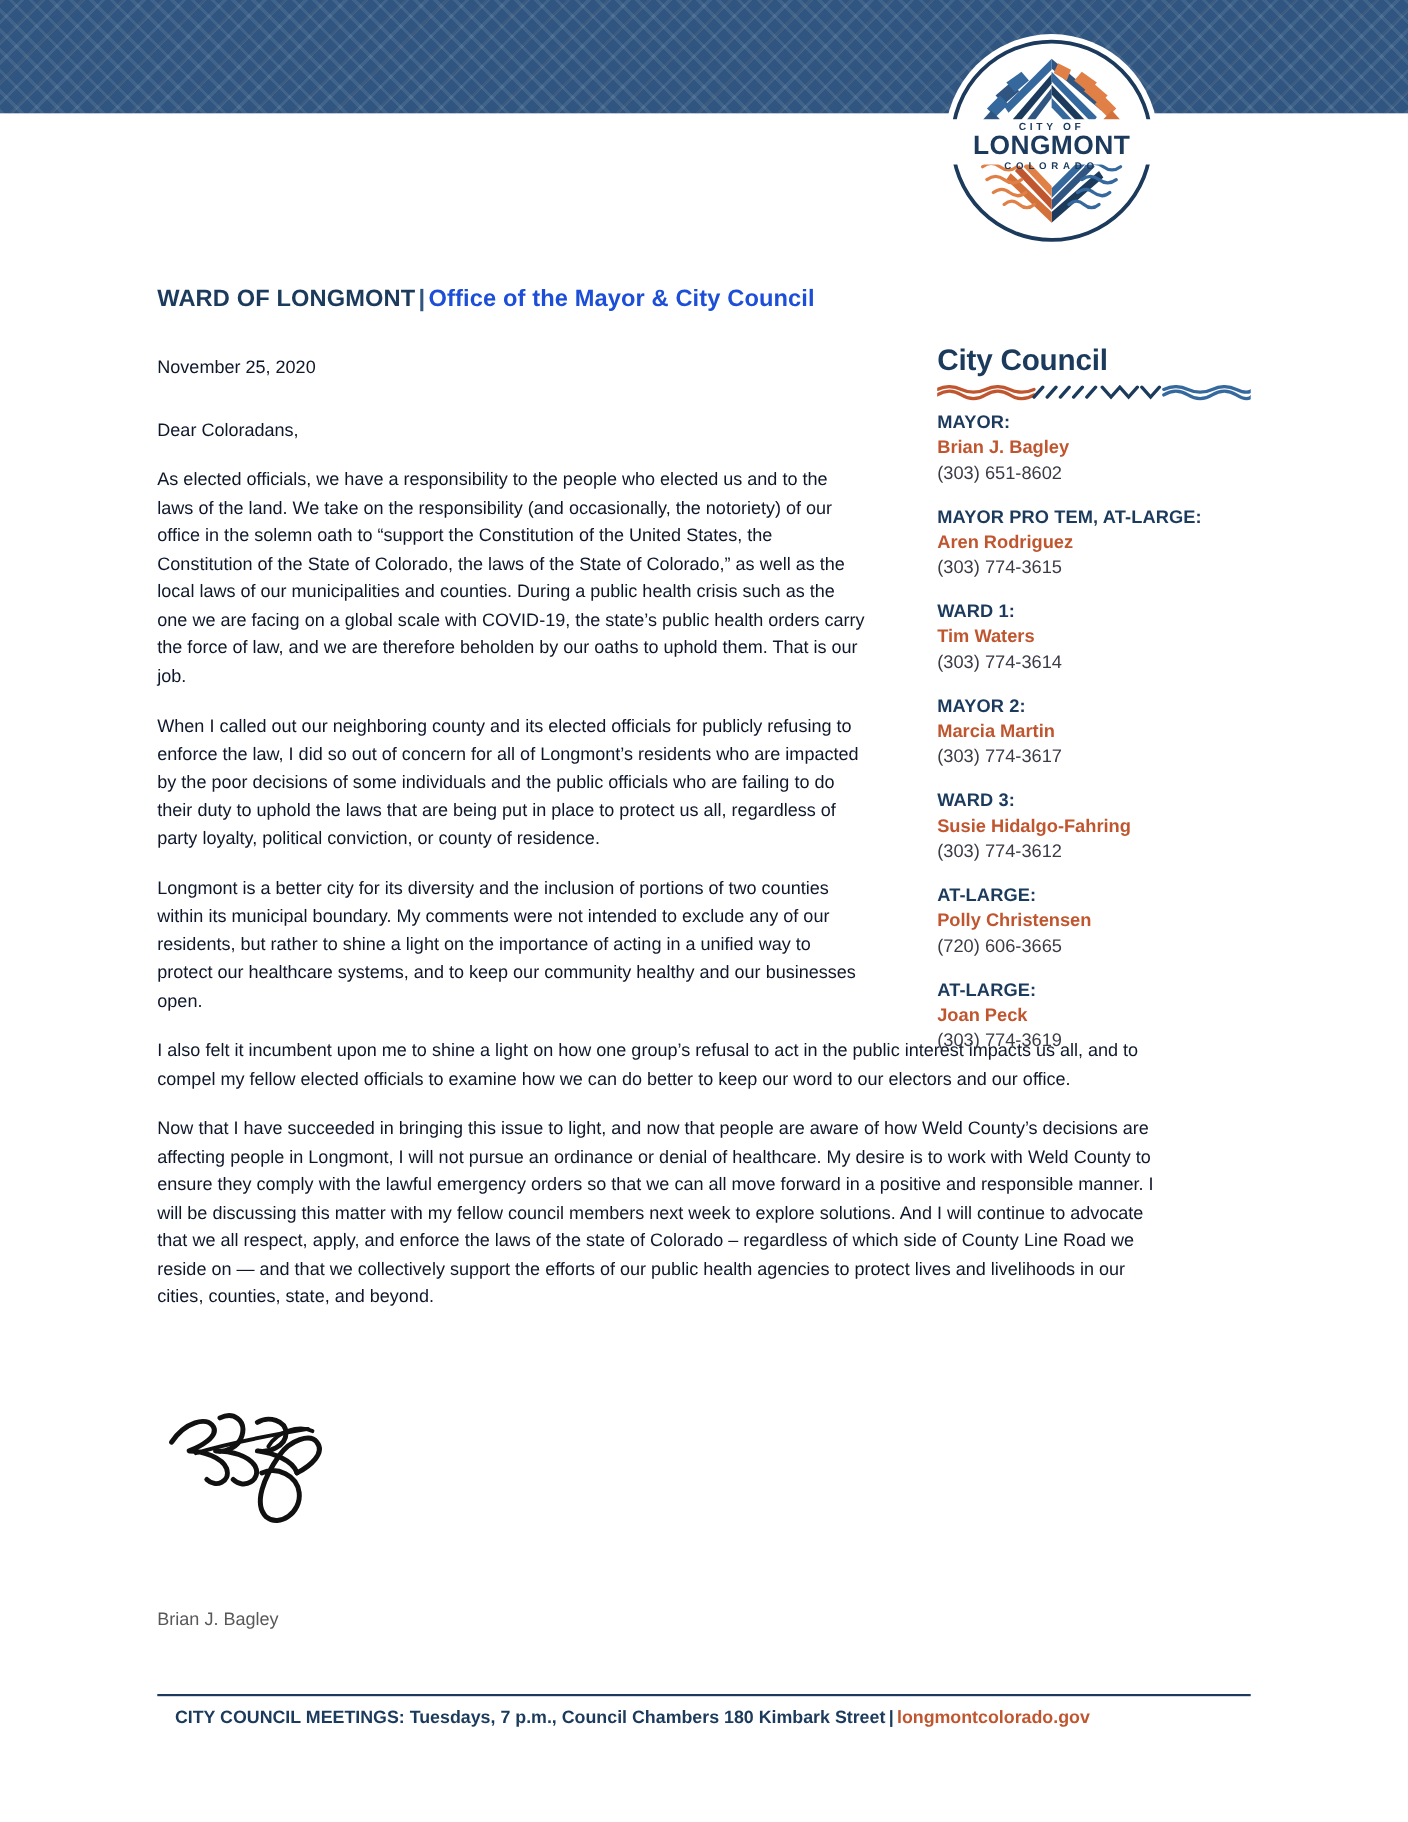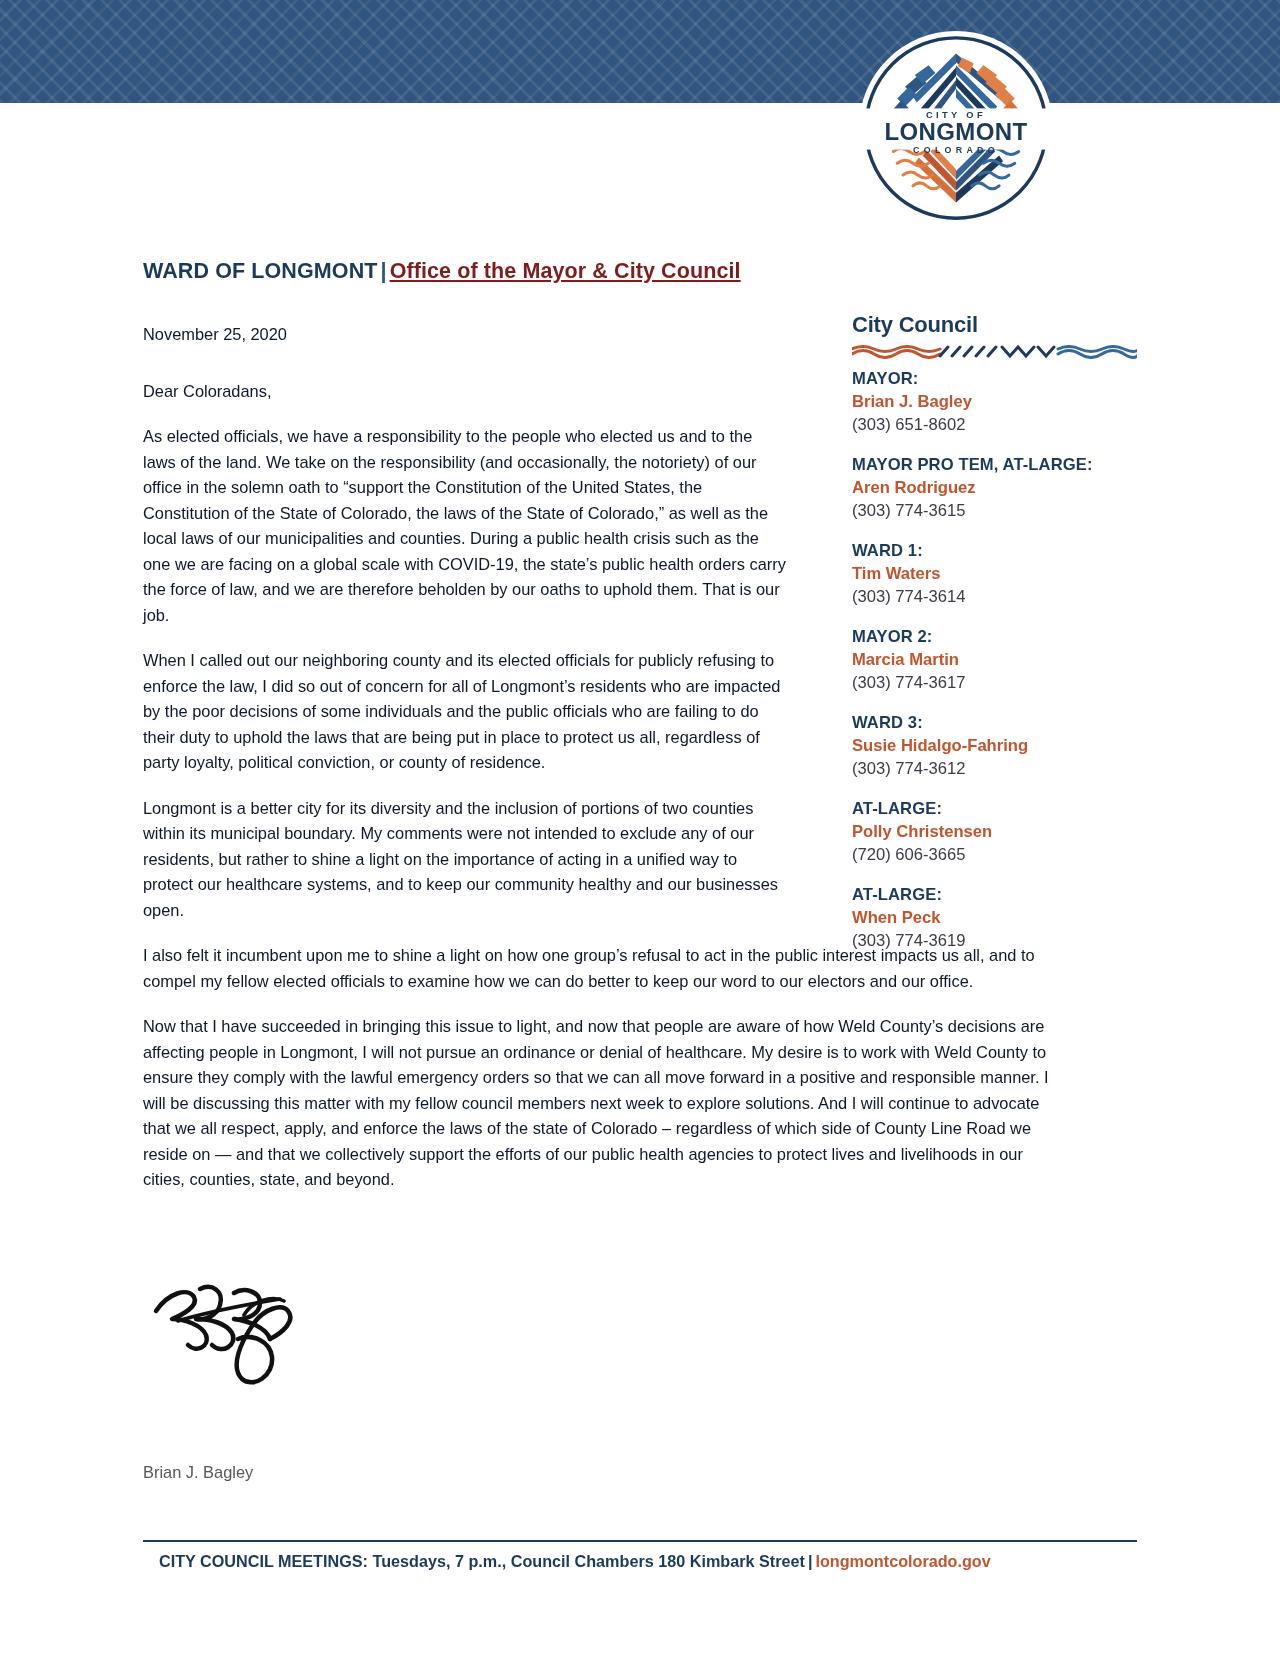--- a/index.html
+++ b/index.html
@@ -66,22 +66,21 @@
     font-weight: bold;
     color: #1b3a5c;
   }
   .doc-title .t-sep {
     font-weight: bold;
     color: #2f5580;
     padding: 0 3px;
   }
   .doc-title .t-light {
     font-weight: bold;
-    color: #7f1d1d;
-    text-decoration: underline;
+    color: #1d4ed8;
   }
 
   
   .letter {
     position: absolute;
     top: 322px;
     left: 143px;
     width: 925px;
     color: #0f172a;
     font-size: 16.4px;
@@ -117,21 +116,21 @@
   }
 
   
   .sidebar {
     position: absolute;
     top: 312px;
     left: 852px;
     width: 290px;
   }
   .sidebar-title {
-    font-size: 22px;
+    font-size: 27px;
     font-weight: bold;
     color: #1b3a5c;
     letter-spacing: -0.2px;
     margin: 0 0 7px 0;
   }
   .sidebar-rule {
     width: 285px;
     height: 14px;
     margin: 0 0 8px 0;
     display: block;
@@ -316,21 +315,21 @@
   </div>
 
   <div class="council-group">
     <div class="council-role">AT-LARGE:</div>
     <div class="council-name">Polly Christensen</div>
     <div class="council-phone">(720) 606-3665</div>
   </div>
 
   <div class="council-group">
     <div class="council-role">AT-LARGE:</div>
-    <div class="council-name">When Peck</div>
+    <div class="council-name">Joan Peck</div>
     <div class="council-phone">(303) 774-3619</div>
   </div>
 </div>
 
 <div class="footer-rule"></div>
 <div class="footer-text">
   <span>CITY COUNCIL MEETINGS: Tuesdays, 7 p.m., Council Chambers 180 Kimbark Street</span><span class="sep">|</span><span class="url">longmontcolorado.gov</span>
 </div>
 
 </body></html>

